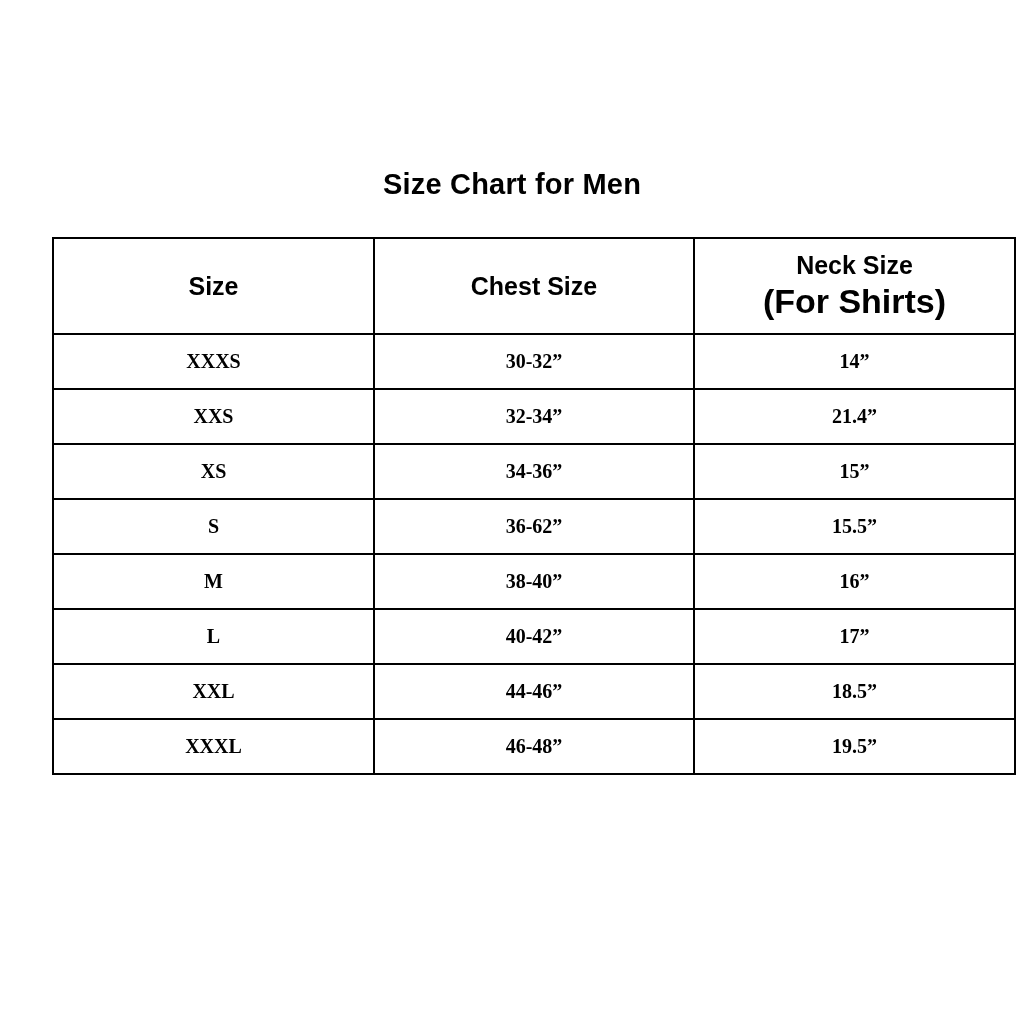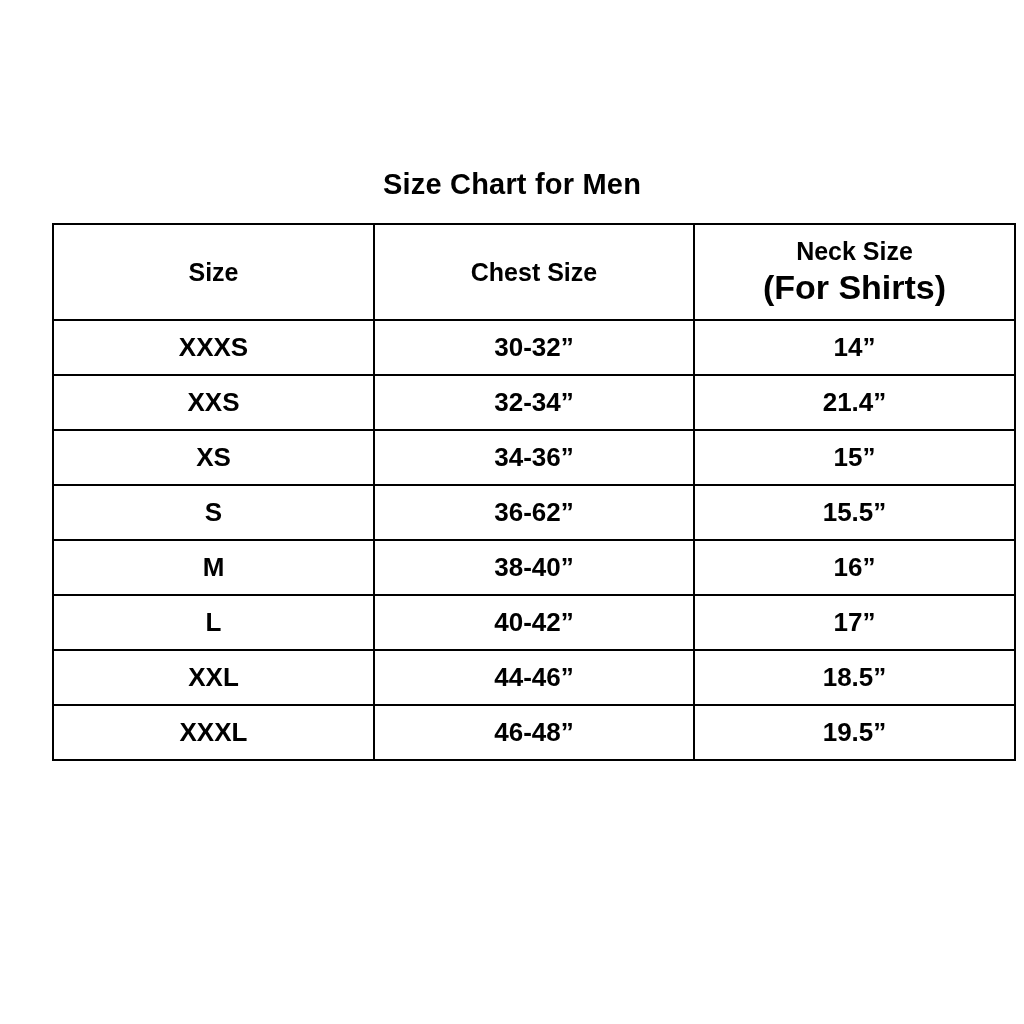--- a/index.html
+++ b/index.html
@@ -26,44 +26,45 @@
     top: 168px;
     width: 1024px;
     text-align: center;
     font-size: 29px;
     font-weight: bold;
     letter-spacing: 0.2px;
   }
   .size-table {
     position: absolute;
     left: 52px;
-    top: 223px;
+    top: 237px;
     width: 920px;
     border-collapse: collapse;
     table-layout: fixed;
   }
   .size-table th,
   .size-table td {
     border: 2px solid #000000;
     text-align: center;
     font-weight: bold;
     color: #000000;
   }
   .size-table thead th {
     height: 94px;
     font-size: 25px;
     line-height: 1.22;
     padding: 0 6px;
     vertical-align: middle;
   }
   .size-table tbody td {
     height: 53px;
-    font-size: 26px;
+    font-size: 20px;
     padding: 0 22px;
     vertical-align: middle;
+    font-family: Liberation Serif, serif;
   }
   .col-size { width: 307px; }
   .col-chest { width: 306px; }
   .col-neck { width: 307px; }
   .subline {
     display: block;
     font-size: 34px;
     font-weight: bold;
   }
 </style>

